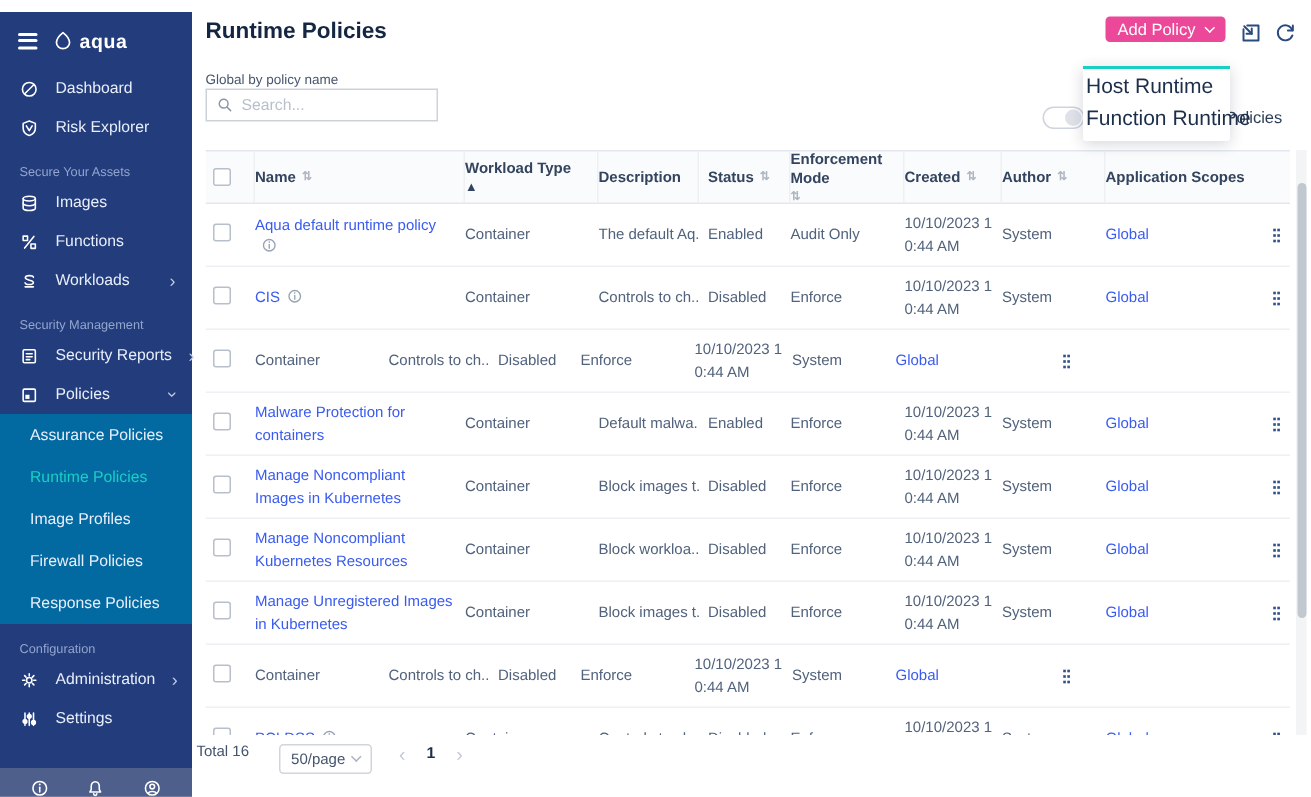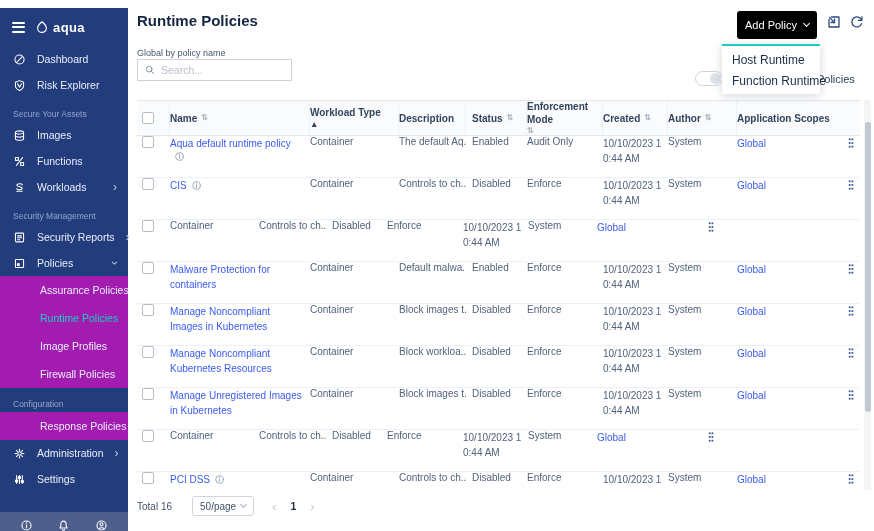--- a/index.html
+++ b/index.html
@@ -14,53 +14,53 @@
   .sidebar { position:absolute; left:0; top:8px; width:128px; height:531px; background:#223c7c; z-index:5; }
   .logo-row { height:38px; display:flex; align-items:center; padding-left:12px; gap:10px; }
   .burger { display:flex; flex-direction:column; gap:2.5px; cursor:pointer; }
   .burger i { display:block; width:13px; height:2px; background:#fff; border-radius:1px; }
   .logo { display:flex; align-items:center; gap:4px; color:#fff; }
   .logo-mark { width:14px; height:14px; color:#fff; }
   .logo-text { font-size:13px; font-weight:600; letter-spacing:.4px; color:#fff; }
   .sb-row { display:flex; align-items:center; height:26px; padding-left:13px; gap:11px;
             color:#e9eefb; font-size:10.5px; cursor:pointer; white-space:nowrap; }
   .sb-row.t-section { height:24px; padding-top:9px; font-size:8.5px; color:#93a6cf; cursor:default; }
-  .sb-row.t-subitem { height:28px; padding-left:40px; background:#a21caf; }
+  .sb-row.t-subitem { height:28px; padding-left:20px; background:#0369a1; }
   .sb-row.t-subitem.active { color:#19cfc4; }
   .sb-icon { width:13px; height:13px; color:#fff; flex:0 0 13px; }
   .sb-label { line-height:1; }
   .chev { margin-left:auto; margin-right:11px; color:#c2cde8; font-size:12px; line-height:1; }
   .chev.down { transform:rotate(90deg); }
   .sb-footer { position:absolute; left:0; bottom:0; width:128px; height:27px; background:#4e5f8c;
                display:flex; align-items:center; justify-content:space-around; padding:0 8px; }
   .sbf-ic { width:13px; height:13px; color:#fff; cursor:pointer; }
 
   
   .main { position:absolute; left:128px; top:0; width:746px; height:531px; }
   .page-title { position:absolute; left:9px; top:12px; font-size:15px; font-weight:700; color:#152642; }
 
-  .add-btn { position:absolute; left:609px; top:11px; width:80px; height:28px; background:#000000;
+  .add-btn { position:absolute; left:609px; top:11px; width:80px; height:17px; background:#ec4899;
              color:#fff; border:none; border-radius:3px; font-size:11px; font-family:inherit;
              display:flex; align-items:center; justify-content:center; cursor:pointer; }
   .add-btn .caret { width:5px; height:5px; border-right:1.4px solid #fff; border-bottom:1.4px solid #fff;
                     transform:rotate(45deg); margin-left:7px; margin-top:-3px; }
   .top-ic { position:absolute; top:14px; width:16px; height:16px; color:#2b4a7e; cursor:pointer; }
   .top-ic.export { left:698px; }
   .top-ic.refresh { left:721px; }
 
   .dep-toggle { position:absolute; left:567px; top:71px; width:28px; height:15px; border:1px solid #cdd4dd;
                 border-radius:8px; background:#fff; z-index:1; cursor:pointer; }
   .dep-toggle .knob { position:absolute; right:1px; top:1px; width:11px; height:11px; border-radius:50%;
                 background:#dfe3e9; }
   .dep-label { position:absolute; left:629px; top:73px; font-size:11px; color:#2c3e57; z-index:1; white-space:nowrap; }
 
   .dropdown { position:absolute; left:594px; top:44px; width:98px; background:#fff; z-index:30;
               border-top:2px solid #19cfc4; box-shadow:0 2px 10px rgba(20,30,60,.18);
               padding:3px 0; border-radius:0 0 2px 2px; }
-  .dd-item { height:21px; display:flex; align-items:center; padding-left:10px; font-size:12px;
+  .dd-item { height:21px; display:flex; padding-left:2px; font-size:14px;
              color:#1c2e4a; cursor:pointer; white-space:nowrap; }
   .dd-item.active { background:#f1f2f4; }
 
   .search-label { position:absolute; left:9px; top:48px; font-size:9px; color:#47566e; }
   .search-box { position:absolute; left:9px; top:59px; width:155px; height:22px; border:1px solid #ccd2da;
                 display:flex; align-items:center; padding:0 6px; gap:5px; background:#fff; }
   .search-box .mag { width:12px; height:12px; color:#8a96a8; flex:0 0 12px; }
   .search-box input { border:none; outline:none; width:100%; font-family:inherit; font-size:10.5px; color:#333; }
   .search-box input::placeholder { color:#b9c0cb; }
 
@@ -81,32 +81,32 @@
   .col-enforcement { width:76px; flex:0 0 76px; }
   .col-created { width:65px; flex:0 0 65px; word-break:break-all; line-height:1.5; }
   .col-author { width:69px; flex:0 0 69px; }
   .col-scopes { width:107px; flex:0 0 107px; }
   .col-actions { width:22px; flex:0 0 22px; padding-right:0; }
   .th-label { margin-right:4px; }
   .sort { font-size:8px; color:#aeb6c2; }
   .sort.asc { font-size:8.5px; color:#33445e; }
   .cb { width:12px; height:12px; border:1px solid #b7bfcb; border-radius:2px; background:#fff;
         display:inline-block; cursor:pointer; }
-  .tbody .row { display:flex; height:42px; border-bottom:1px solid #edf0f4; color:#51627c; }
+  .tbody .row { display:flex; align-items:center; height:42px; border-bottom:1px solid #edf0f4; color:#51627c; }
   .link { color:#3a5bf0; cursor:pointer; line-height:1.5; }
   .col-name .info { display:inline-block; width:11px; height:11px; color:#97a3b5; margin-left:4px;
                     vertical-align:-2px; }
   .kebab { display:block; width:14px; height:14px; color:#32518a; cursor:pointer; }
 
   .scrollbar { position:absolute; left:736px; top:100px; width:7px; height:390px; background:#f3f4f6; }
   .scrollbar .thumb { position:absolute; left:0.5px; top:22px; width:6px; height:290px; background:#c2c8d0;
                       border-radius:3px; cursor:pointer; }
 
   
-  .pager { position:absolute; left:9px; top:496px; display:flex; align-items:center; font-size:10px; color:#44546b; }
+  .pager { position:absolute; left:3px; top:496px; display:flex; align-items:flex-start; font-size:10px; color:#44546b; }
   .pager .total { margin-right:20px; }
   .psize { width:62px; height:20px; border:1px solid #cfd5dd; border-radius:3px; display:flex;
            align-items:center; justify-content:space-between; padding:0 7px; cursor:pointer; color:#44546b; }
   .psize-caret { width:5px; height:5px; border-right:1.2px solid #a9b2bf; border-bottom:1.2px solid #a9b2bf;
                  transform:rotate(45deg); margin-top:-3px; }
   .pg-btn { color:#c3cad4; font-size:13px; line-height:1; cursor:pointer; }
   .pg-prev { margin-left:18px; }
   .pg-cur { margin:0 14px; font-size:10.5px; font-weight:700; color:#1c2e4a; cursor:pointer; }
 </style>
 </head>
@@ -225,28 +225,28 @@
       <div class="sb-row t-subitem">
 
         <span class="sb-label">Image Profiles</span>
 
       </div>
       <div class="sb-row t-subitem">
 
         <span class="sb-label">Firewall Policies</span>
 
       </div>
+      <div class="sb-row t-subitem">
+
+        <span class="sb-label">Response Policies</span>
+
+      </div>
       <div class="sb-row t-section">
 
         <span class="sb-label">Configuration</span>
-
-      </div>
-      <div class="sb-row t-subitem">
-
-        <span class="sb-label">Response Policies</span>
 
       </div>
       <div class="sb-row t-item">
         <span class="sb-icon" data-icon="administration-icon">
           <svg viewBox="0 0 16 16" fill="none" stroke="currentColor" stroke-width="1.3" stroke-linecap="round" stroke-linejoin="round">
             <circle cx="8" cy="8" r="2.2"></circle>
             <path d="M8 2.6 V4.4 M8 11.6 V13.4 M2.6 8 H4.4 M11.6 8 H13.4 M4.2 4.2 L5.4 5.4 M10.6 10.6 L11.8 11.8 M11.8 4.2 L10.6 5.4 M5.4 10.6 L4.2 11.8"></path>
           </svg>
         </span>
         <span class="sb-label">Administration</span>

